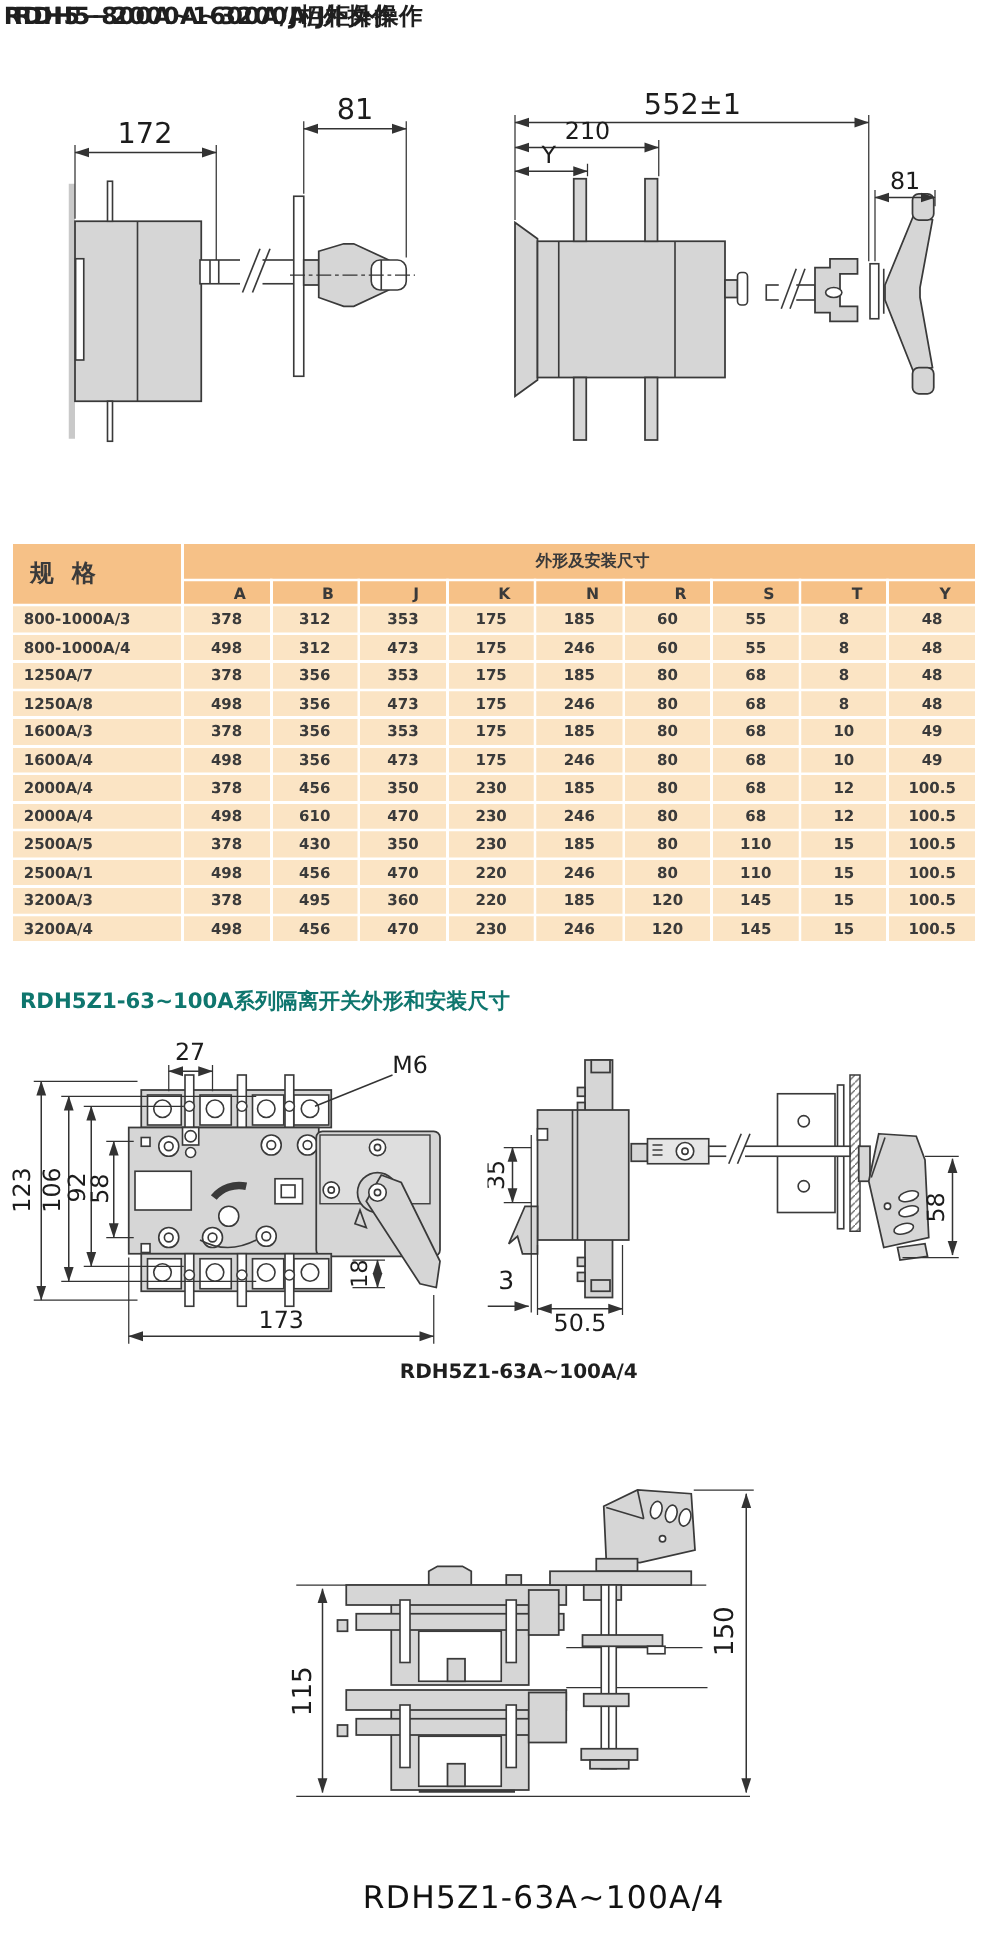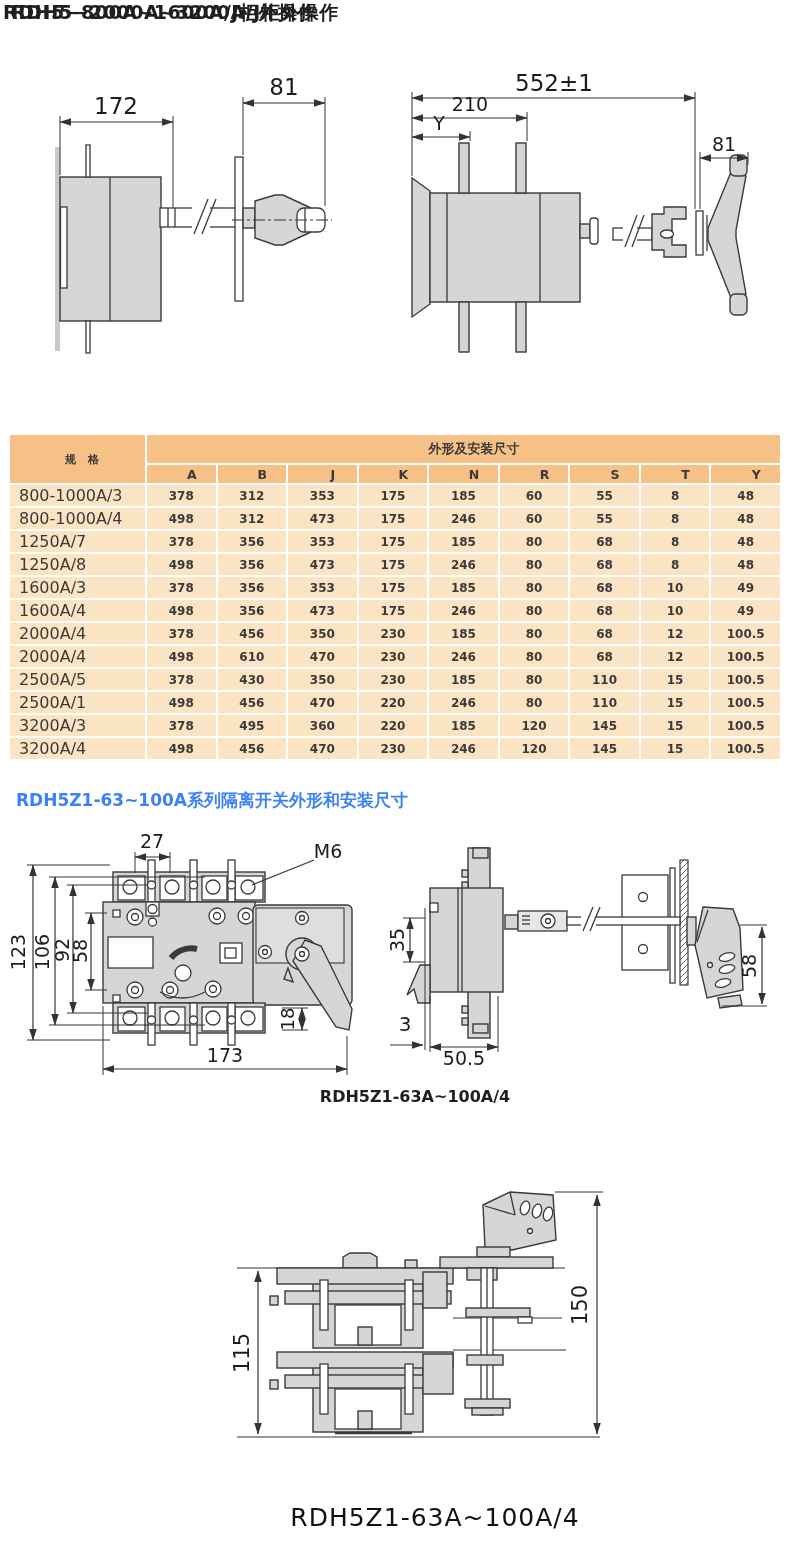--- a/index.html
+++ b/index.html
@@ -1,32 +1,32 @@
 <!DOCTYPE html>
 <html style="--hdr: #f6c187; --row: #fbe4c4; --grid: #ffffff; --tbltext: #3a3a3a;"><head>
 <meta charset="utf-8">
 <style>
   html,body{margin:0;padding:0;background:#fff;}
   body{width:790px;height:1564px;position:relative;overflow:hidden;
        font-family:"DejaVu Sans","Liberation Sans",sans-serif;color:#222;}
   .abs{position:absolute;}
   
   .fig-caption{font-size:19px;font-weight:600;color:#1f1f1f;text-align:center;letter-spacing:.5px;}
-  .section-heading{font-size:17px;font-weight:600;color:#3b82f6;}
+  .section-heading{font-size:17px;font-weight:600;color:#0f766e;}
   .sub-caption{font-size:16px;font-weight:600;color:#1f1f1f;text-align:center;}
   .big-caption{font-size:25px;font-weight:500;color:#111;text-align:center;letter-spacing:1px;}
   
   table.spec{border-collapse:collapse;table-layout:fixed;width:774px;}
   table.spec th,table.spec td{border:2px solid var(--grid,#fff);font-weight:bold;color:var(--tbltext,#3a3a3a);overflow:hidden;}
   table.spec thead th{background:var(--hdr,#f6c187);padding-left:22px;}
   table.spec .group-h{font-size:13px;height:26px;}
   table.spec .col-h{font-size:12.5px;height:20px;}
-  table.spec th.spec-h{font-size:11px;width:120px;background:var(--hdr,#f6c187);text-align:center;padding-left:14px;letter-spacing:4px;}
+  table.spec th.spec-h{font-size:19px;width:120px;background:var(--hdr,#f6c187);text-align:left;padding-left:14px;letter-spacing:4px;}
   table.spec tbody tr{height:22.5px;}
-  table.spec tbody th.spec{background:var(--row,#fbe4c4);font-size:16px;text-align:left;padding-left:9px;font-weight:normal;}
+  table.spec tbody th.spec{background:var(--row,#fbe4c4);font-size:12px;text-align:left;padding-left:9px;font-weight:bold;}
   table.spec tbody td{background:var(--row,#fbe4c4);font-size:12px;text-align:center;}
   
   .ln{stroke:#3a3a3a;stroke-width:1.3;fill:none;}
   .part{fill:#d6d6d6;stroke:#3a3a3a;stroke-width:1.4;}
   .part2{fill:#dedede;stroke:#3a3a3a;stroke-width:1.1;}
   .white{fill:#ffffff;stroke:#3a3a3a;stroke-width:1.3;}
   .dim{stroke:#333;stroke-width:1.2;fill:none;}
   .ext{stroke:#333;stroke-width:1;fill:none;}
   .cl{stroke:#333;stroke-width:1;fill:none;stroke-dasharray:12 3 3 3;}
   text.dimtxt{fill:#1c1c1c;font-family:"DejaVu Sans","Liberation Sans",sans-serif;font-size:19px;}

